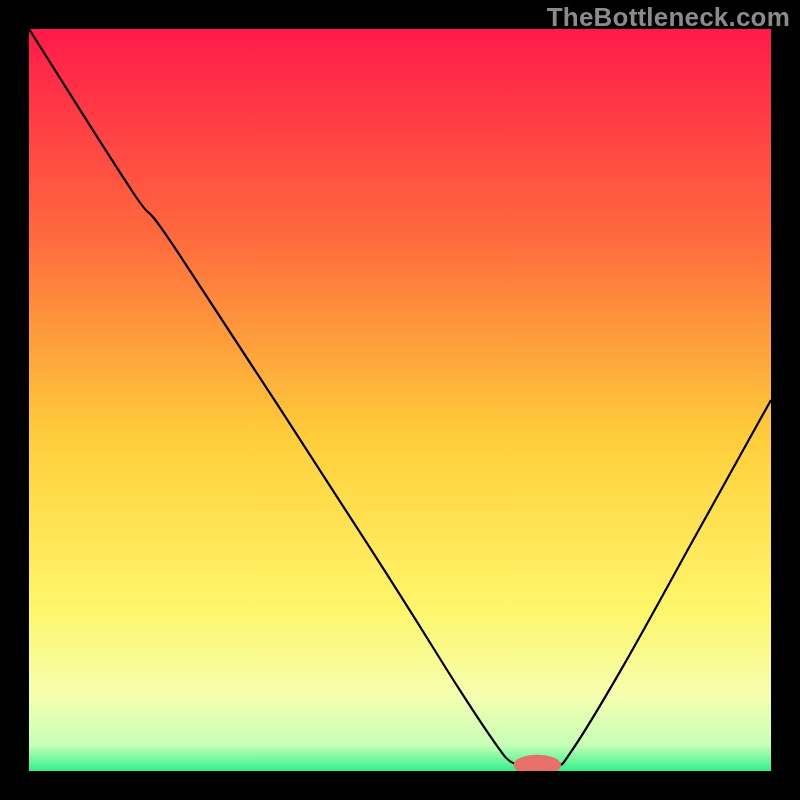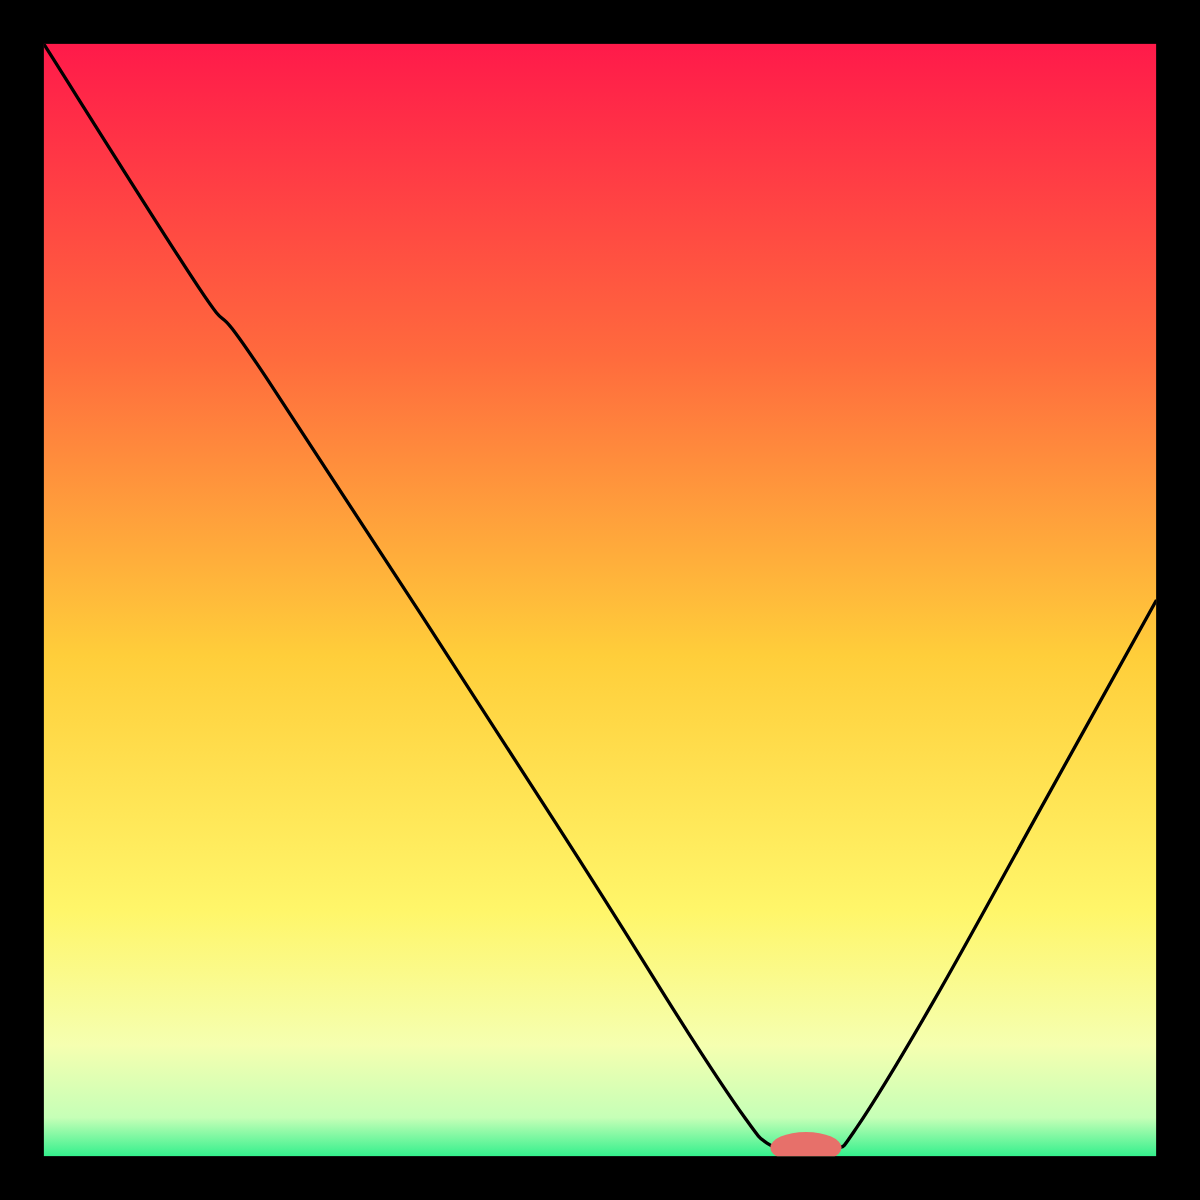--- a/index.html
+++ b/index.html
@@ -36,20 +36,21 @@
     color: #8b8b8b;
     letter-spacing: 0.2px;
     user-select: none;
   }
   svg { display: block; }
 </style>
 </head>
 <body>
 
 <div class="frame">
+  <div class="watermark">TheBottleneck.com</div>
 
   <div class="plot">
     <svg id="chart-svg" width="742" height="742" viewBox="0 0 742 742" preserveAspectRatio="none">
       <defs>
         <linearGradient id="bg-grad" x1="0" y1="0" x2="0" y2="1">
             <stop offset="0%" stop-color="#ff1a4a"></stop>
             <stop offset="28.000000000000004%" stop-color="#ff6a3d"></stop>
             <stop offset="55.00000000000001%" stop-color="#ffce3a"></stop>
             <stop offset="78%" stop-color="#fff66a"></stop>
             <stop offset="90%" stop-color="#f5ffb0"></stop>

